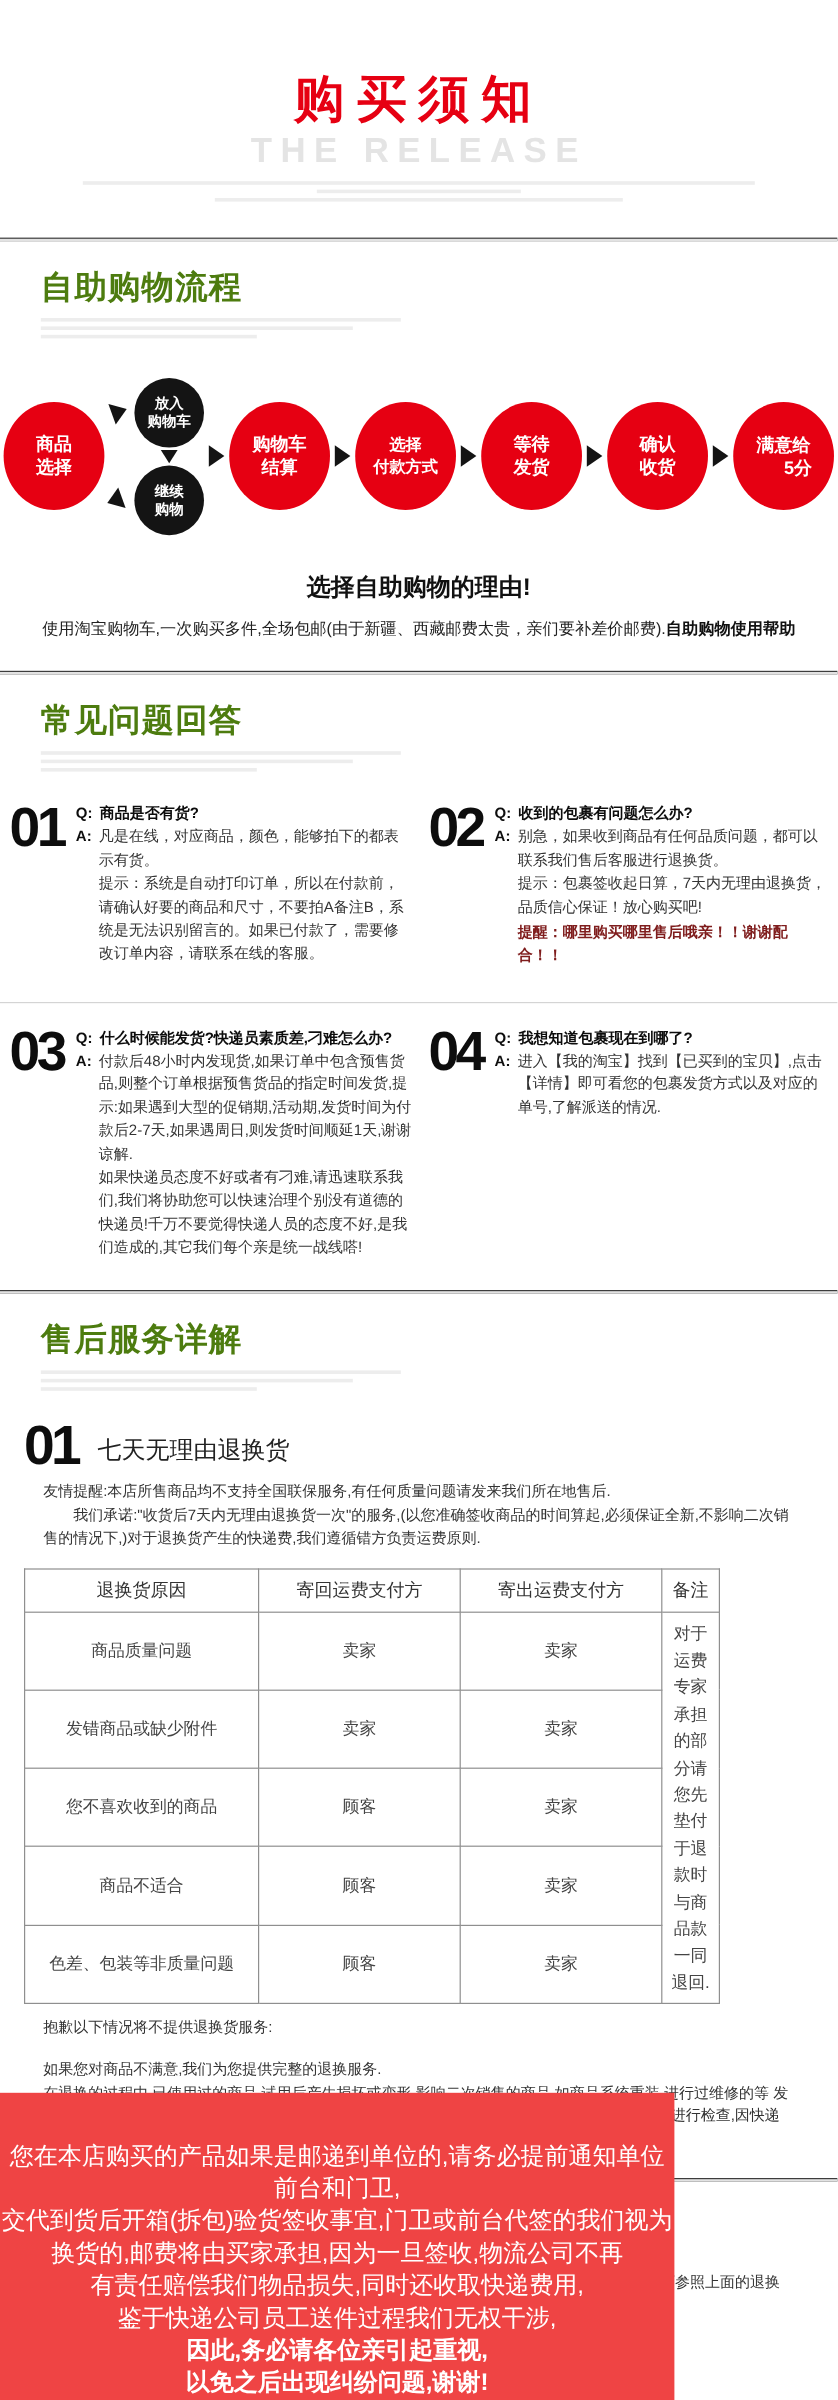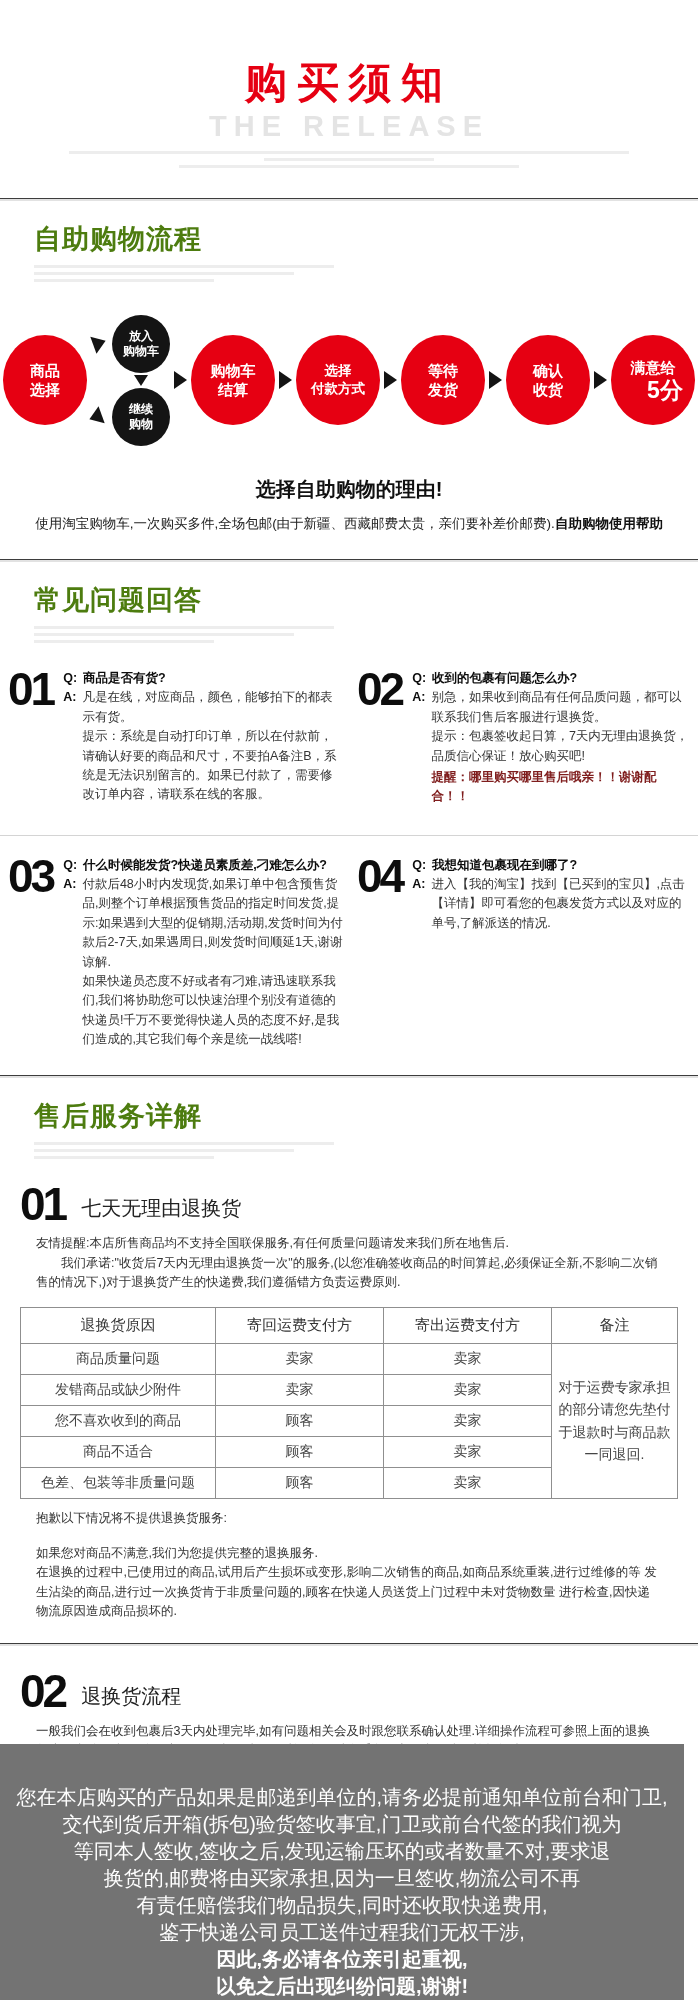--- a/index.html
+++ b/index.html
@@ -19,21 +19,21 @@
 
   
   .sec-head { font-size:27px; font-weight:bold; color:#4d7c0f; margin:20px 0 8px 34px; letter-spacing:1px; }
   .sec-sub-lines { margin:0 0 0 34px; width:300px; }
 
   
   .flow-row { display:flex; align-items:center; justify-content:center; margin-top:28px; height:140px; }
   .circle { border-radius:50%; color:#fff; font-weight:bold; display:flex; flex-direction:column; align-items:center; justify-content:center; text-align:center; white-space:pre-line; }
   .circle.red { width:84px; height:90px; background:#e60012; font-size:15px; line-height:1.3; }
   .circle.black { width:58px; height:58px; background:#141414; font-size:12px; line-height:1.2; }
-  .big-line { font-size:23px; line-height:1; margin-top:2px;margin-left:24px; }
+  .big-line { font-size:15px; line-height:1; margin-top:2px;margin-left:24px; }
   .arr-r { width:0; height:0; border-left:13px solid #141414; border-top:9px solid transparent; border-bottom:9px solid transparent; margin:0 4px; }
   .arr-d { width:0; height:0; border-top:11px solid #141414; border-left:7px solid transparent; border-right:7px solid transparent; margin:2px auto; }
   .black-col { display:flex; flex-direction:column; align-items:center; justify-content:center; }
   .diag-col { display:flex; flex-direction:column; justify-content:space-between; height:92px; margin:0 2px; }
   .arr-l { width:0; height:0; border-right:13px solid #141414; border-top:9px solid transparent; border-bottom:9px solid transparent; }
   .reason-title { text-align:center; font-size:20px; font-weight:bold; color:#111; margin-top:26px; }
   .reason-text { text-align:center; font-size:13.5px; color:#222; margin-top:12px; }
   .reason-text b { color:#111; }
 
   
@@ -47,34 +47,34 @@
   .multiline { white-space:pre-line; }
   .qa-highlight { color:#7f1d1d; font-weight:bold; margin-top:2px; }
   .qa-links { color:#e05050; }
   .qa-sep { width:698px; margin:2px 0 20px 0; }
 
   
   .num-title { display:flex; align-items:flex-end; margin:26px 0 10px 20px; }
   .big-num { font-size:46px; font-weight:bold; color:#0d0d0d; line-height:0.85; letter-spacing:-3px; margin-right:16px; }
   .num-label { font-size:20px; color:#222; padding-bottom:2px; }
   .body-text { font-size:12.5px; color:#333; line-height:1.55; margin:0 36px; }
-  table.refund { border-collapse:collapse; margin:14px 20px 10px 20px; width:658px; font-size:14px; }
+  table.refund { border-collapse:collapse; margin:14px 20px 10px 20px; width:580px; font-size:14px; }
   table.refund th, table.refund td { border:1px solid #8f8f8f; text-align:center; padding:6px 4px; color:#444; font-weight:normal; }
   table.refund th { font-size:15px; color:#333; padding:8px 4px; }
   td.strong { font-weight:bold; color:#111; }
   td.note-cell { font-size:14px; text-align:left; padding:8px 12px; color:#444; line-height:1.6; }
 
   
   .fc { position:relative; width:680px; height:240px; margin:30px 0 0 14px; font-size:12px; }
   .fc-box { position:absolute; border:1px solid #8a8a8a; background:#fff; color:#333; display:flex; align-items:center; justify-content:center; text-align:center; line-height:1.25; white-space:pre-line; }
   .fc-arrow { position:absolute; color:#1a1a1a; font-size:10px; line-height:1; }
   .fc-line { position:absolute; background:#9a9a9a; }
 
   
-  .footer { position:absolute; left:0; bottom:0; width:684px; height:256px; background:#737373; color:#fff; text-align:center; padding-top:40px; }
+  .footer { position:absolute; left:0; bottom:0; width:562px; height:256px; background:#ef4444; color:#fff; text-align:center; padding-top:40px; }
   .footer .f-line { font-size:20px; line-height:27px; }
   .footer .f-bold { font-weight:bold; }
 </style>
 </head>
 <body>
 
 <div class="page">
 
   <div class="header">
     <div class="header-title">购买须知</div>
@@ -318,21 +318,20 @@
 
       <div class="fc-box" style="left:330px;top:148px;width:86px;height:38px">联系客服登记
 退换货信息</div>
 
     </div>
   </div>
 
   <div class="footer">
     <div class="f-line">您在本店购买的产品如果是邮递到单位的,请务必提前通知单位前台和门卫,</div>
     <div class="f-line">交代到货后开箱(拆包)验货签收事宜,门卫或前台代签的我们视为</div>
-    <div class="f-line">等同本人签收,签收之后,发现运输压坏的或者数量不对,要求退</div>
     <div class="f-line">换货的,邮费将由买家承担,因为一旦签收,物流公司不再</div>
     <div class="f-line">有责任赔偿我们物品损失,同时还收取快递费用,</div>
     <div class="f-line">鉴于快递公司员工送件过程我们无权干涉,</div>
     <div class="f-line f-bold">因此,务必请各位亲引起重视,</div>
     <div class="f-line f-bold">以免之后出现纠纷问题,谢谢!</div>
   </div>
 
 </div>
 
 </body></html>

